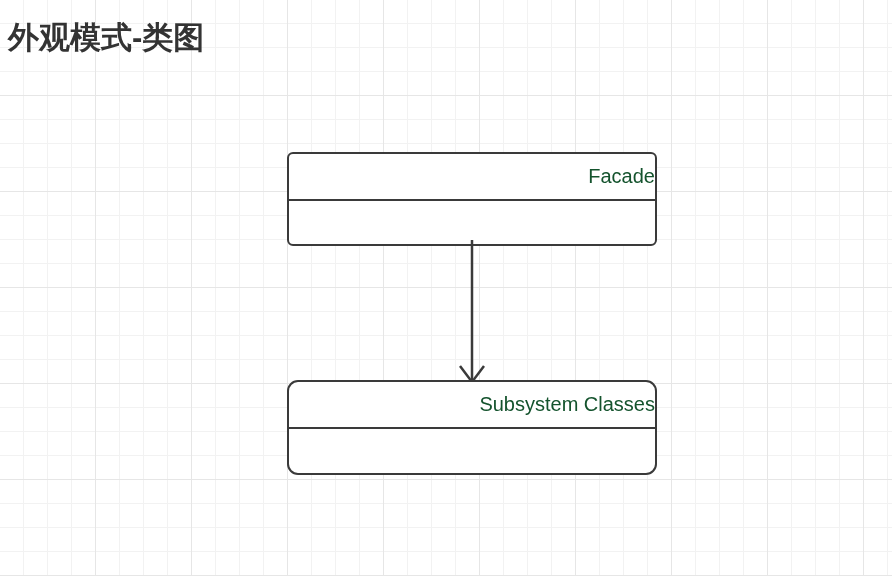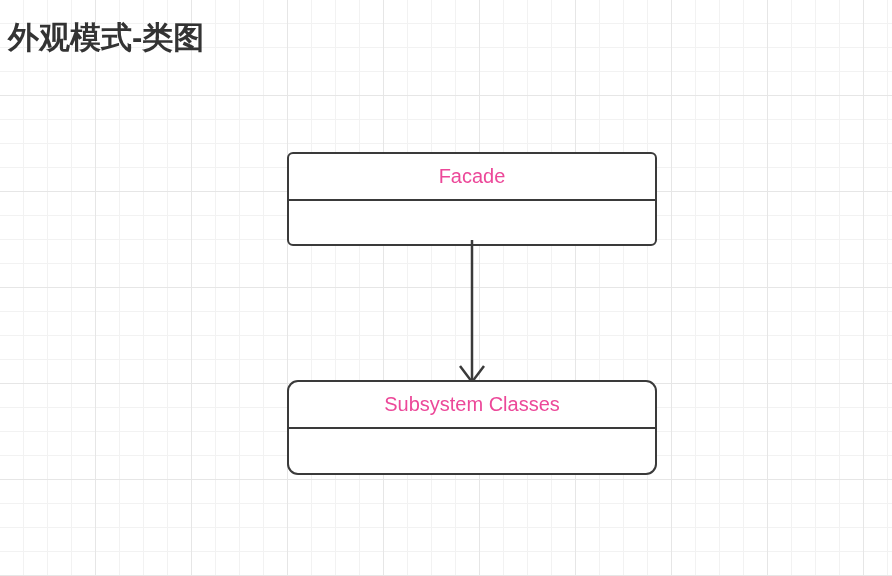--- a/index.html
+++ b/index.html
@@ -54,23 +54,23 @@
     box-sizing: border-box;
     border: 2.5px solid #3a3a3a;
     border-radius: 6px;
     background: #ffffff;
     overflow: hidden;
   }
   .uml-class-name {
     box-sizing: border-box;
     height: 47px;
     line-height: 44px;
-    text-align: center;
+    text-align: right;
     font-size: 20px;
-    color: #ec4899;
+    color: #14532d;
     border-bottom: 2.5px solid #3a3a3a;
     white-space: nowrap;
     overflow: hidden;
   }
   .uml-class-members {
     box-sizing: border-box;
     height: 42px;
     font-size: 15px;
     color: #333333;
     padding: 4px 8px 0 8px;

